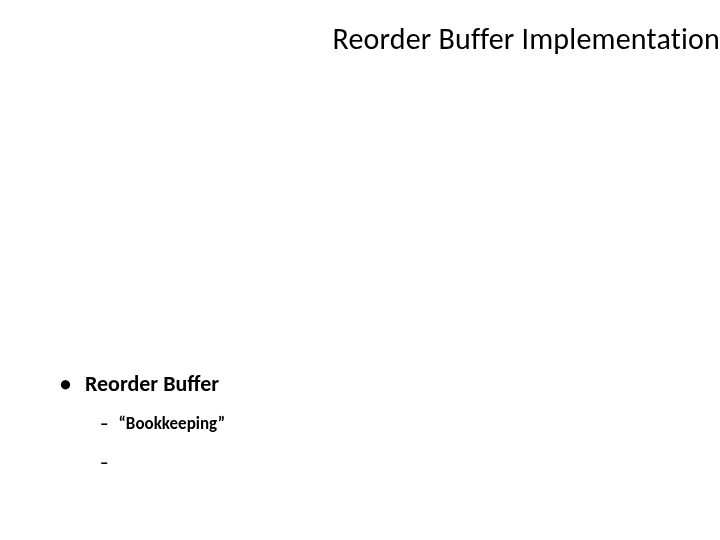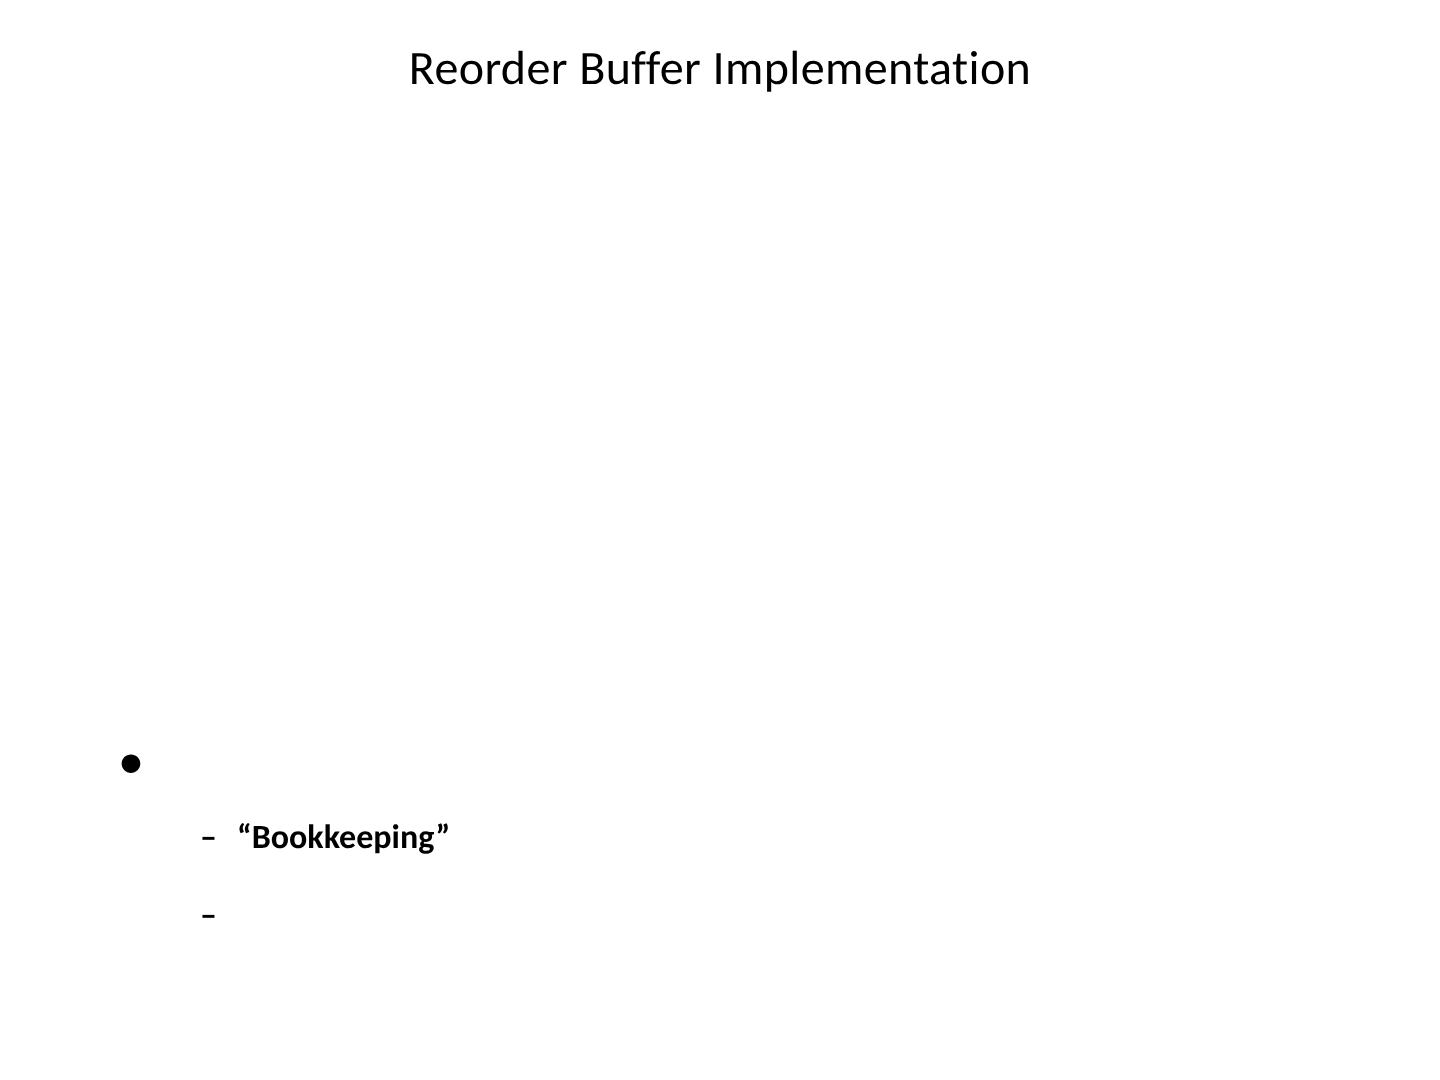--- a/index.html
+++ b/index.html
@@ -1,33 +1,34 @@
 <!DOCTYPE html>
 <html><head>
 <meta charset="utf-8">
 <style>
   * { margin: 0; padding: 0; box-sizing: border-box; }
   html, body { width: 720px; height: 540px; background: #fff; font-family: Calibri, "Segoe UI", Arial, sans-serif; color: #000; }
   .slide { width: 720px; height: 540px; position: relative; }
-  .title { position: absolute; top: 20px; left: 0; width: 100%; text-align: center; font-size: 24px; font-weight: 400; letter-spacing: 0.2px; }
+  .title { position: absolute; top: 20px; left: 0; width: 100%; text-align: right; font-size: 30px; font-weight: 400; letter-spacing: 0.2px; }
   .body { position: absolute; top: 370px; left: 60px; right: 40px; }
   .lvl1 { font-size: 22px; font-weight: 700; margin-bottom: 16px; display: flex; align-items: baseline; }
   .lvl1 .bullet { font-size: 22px; margin-right: 14px; line-height: 1; }
   .lvl2 { font-size: 17px; font-weight: 700; margin-left: 40px; margin-bottom: 18px; display: flex; align-items: baseline; }
   .lvl2 .dash { margin-right: 10px; font-weight: 700; }
 </style>
 </head>
 <body>
 
 <div class="slide">
   <div class="title">Reorder Buffer Implementation</div>
 
   <div class="body">
     <div class="lvl1">
       <span class="bullet">•</span>
+      <span>Reorder Buffer</span>
     </div>
     <div class="lvl2">
       <span class="dash">–</span>
       <span>“Bookkeeping”</span>
     </div>
     <div class="lvl2">
       <span class="dash">–</span>
     </div>
   </div>
 </div>

